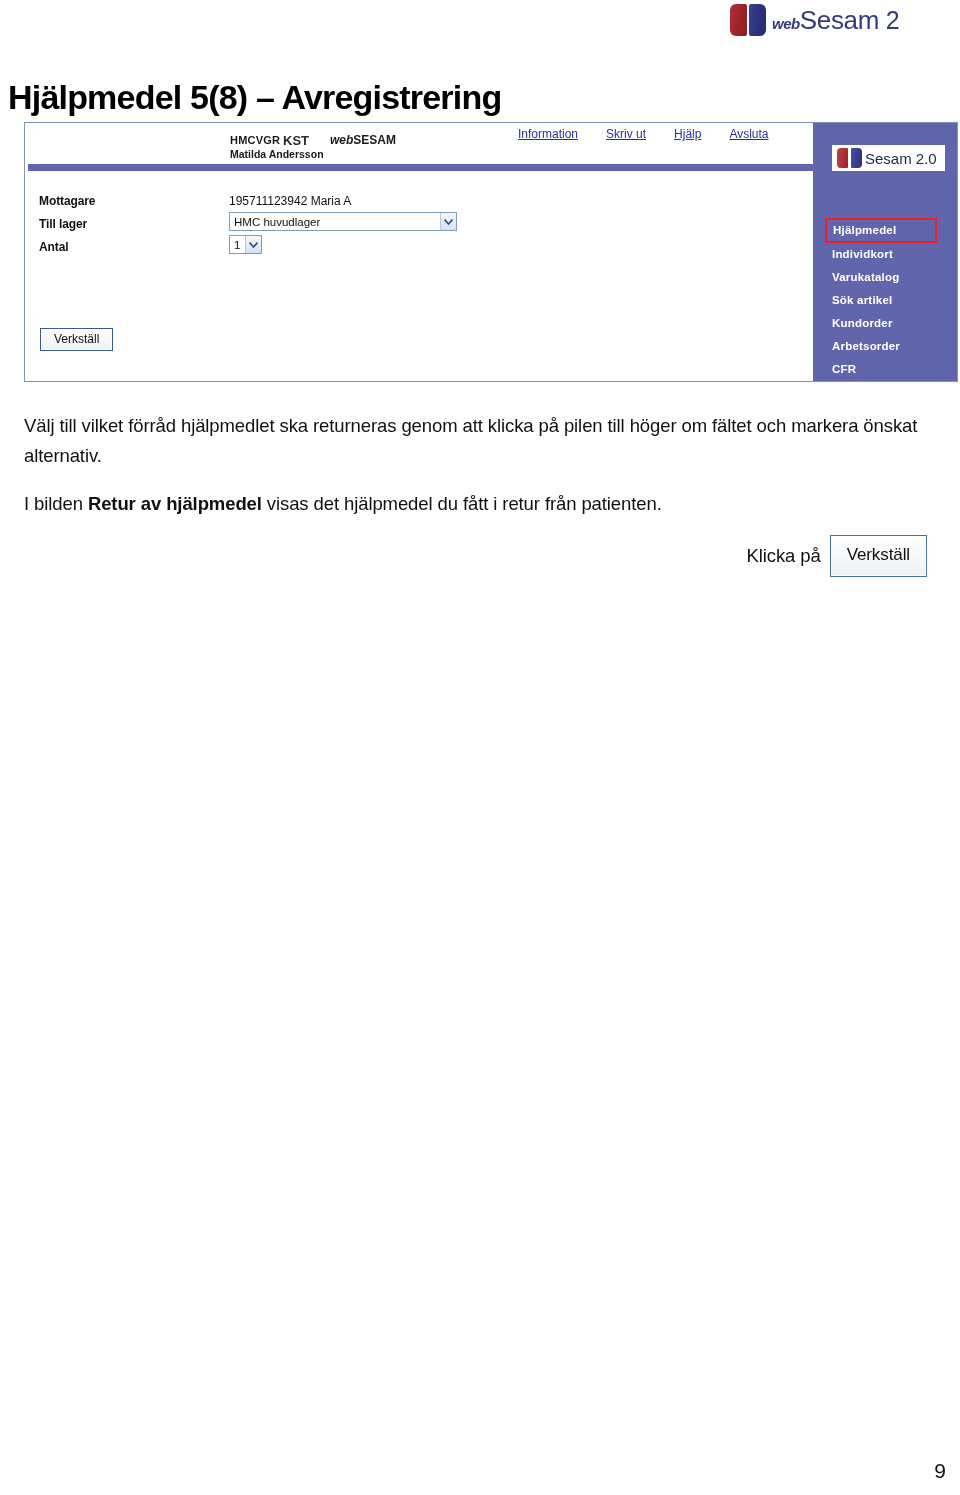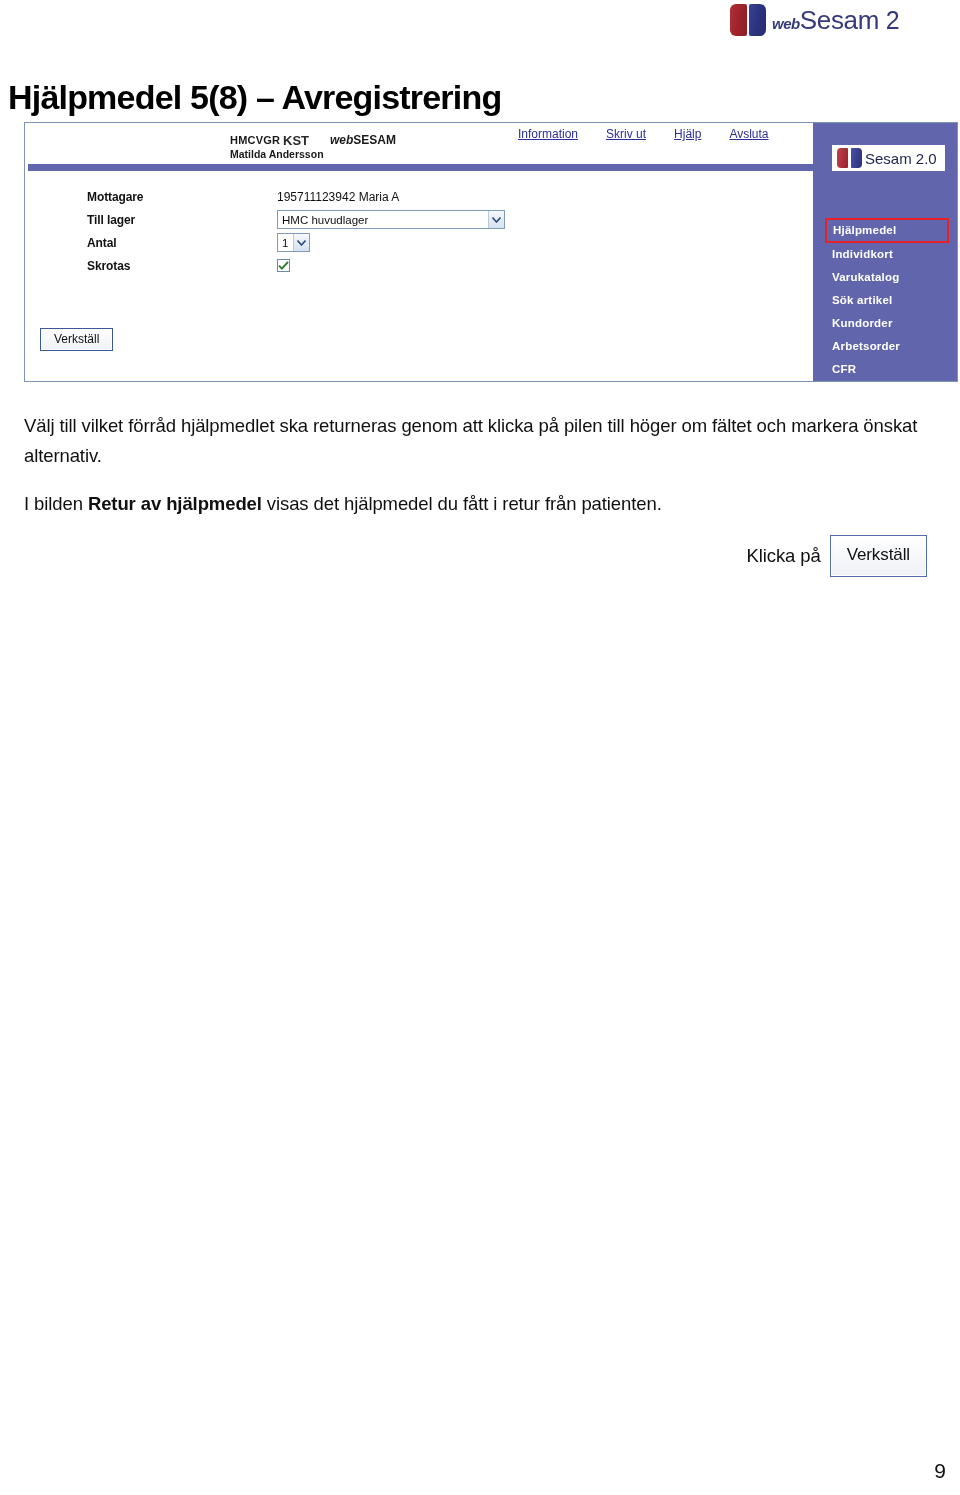--- a/index.html
+++ b/index.html
@@ -151,23 +151,22 @@
   }
 
   
   .form {
     position: absolute;
     left: 14px; top: 62px;
     width: 760px;
   }
   .frow {
     display: flex;
-    align-items: center;
+    align-items: flex-end;
     height: 23px;
-    margin-left: 48px;
   }
   .flabel {
     width: 190px;
     font-size: 12px;
     font-weight: bold;
     color: #111111;
     letter-spacing: -0.1px;
   }
   .fvalue {
     font-size: 12px;
@@ -269,21 +268,21 @@
     line-height: 23px;
     cursor: pointer;
     white-space: nowrap;
   }
   .navitem.active {
     border: 2px solid #e8202a;
     padding: 0 6px;
     margin-left: -7px;
     height: 25px;
     line-height: 21px;
-    width: 124px;
+    width: 112px;
   }
 
   
   .body-text {
     position: absolute;
     left: 24px; top: 392px;
     width: 912px;
   }
   .para {
     font-size: 18.5px;
@@ -388,30 +387,20 @@
                 <span>1</span>
                 <span class="arrowbox">
                   <svg width="9" height="6" viewBox="0 0 9 6">
                       <path d="M0.5 0.5 L4.5 5 L8.5 0.5" fill="none" stroke="#2b4d80" stroke-width="1.6"></path>
                     </svg>
                 </span>
               </div>
             </div>
           </div>
 
-          <div class="frow">
-            <div class="flabel">Skrotas</div>
-            <div class="fvalue">
-              <span class="chk">
-                <svg width="11" height="9" viewBox="0 0 11 9">
-                    <path d="M1 4.6 L3.9 7.6 L10 1" fill="none" stroke="#2d7d32" stroke-width="1.9"></path>
-                  </svg>
-              </span>
-            </div>
-          </div>
 
         </div>
 
         <button class="btn-verk">Verkställ</button>
       </div>
 
       <div class="shot-side">
         <div class="sesam-badge">
           <span class="m-red"></span>
           <span class="m-blue"></span>

